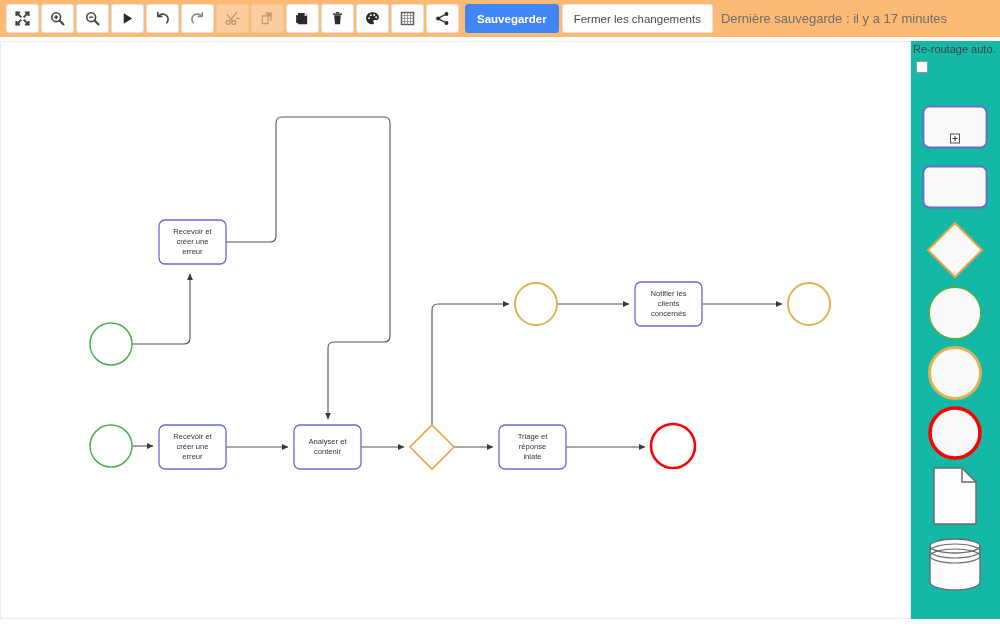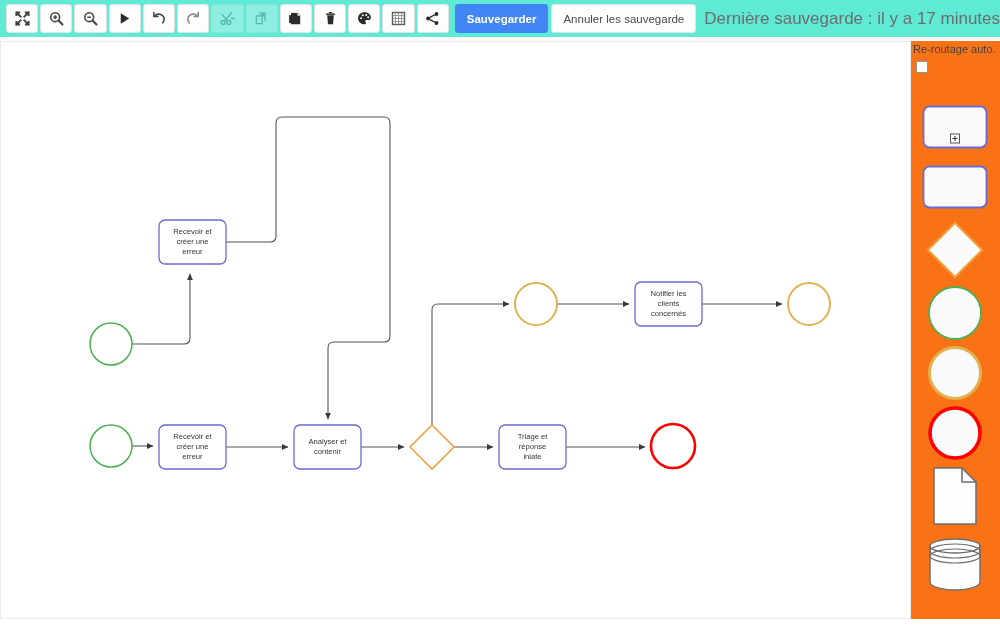--- a/index.html
+++ b/index.html
@@ -7,21 +7,21 @@
     width:1000px;height:643px;
     background:#ffffff;
     font-family:"Liberation Sans", sans-serif;
     overflow:hidden;
     position:relative;
   }
 
   
   #toolbar{
     position:absolute;left:0;top:0;width:1000px;height:37px;
-    background:#5eead4;
+    background:#fdba74;
     display:flex;align-items:center;
     padding-left:6px;
     box-sizing:border-box;
   }
   .tb-btn{
     width:33px;height:29px;
     margin-right:2px;
     background:#fdfdfd;
     border:1px solid #e2e2e2;
     border-radius:3px;
@@ -46,21 +46,21 @@
     cursor:pointer;
     box-sizing:border-box;
   }
   .tb-text-btn.primary{
     background:#4285f4;
     border-color:#4285f4;
     color:#ffffff;
     font-weight:bold;
   }
   .tb-status{
-    font-size:17px;color:#6d6d6d;
+    font-size:13px;color:#6d6d6d;
     margin-left:5px;white-space:nowrap;
   }
 
   
   #canvas-wrap{
     position:absolute;left:0;top:41px;
     width:984px;height:578px;
     background:#ffffff;
     border:1px solid #ececec;
     box-sizing:border-box;
@@ -74,21 +74,21 @@
     fill:#333333;
     text-anchor:middle;
   }
 
   
   #palette{
     position:absolute;left:910px;top:41px;
     width:90px;height:578px;
     border-left:1px solid #ececec;
     box-sizing:border-box;
-    background:#f97316;
+    background:#14b8a6;
   }
   #reroute-label{
     position:absolute;left:2px;top:2px;
     font-size:11px;color:#444444;white-space:nowrap;
   }
   #reroute-check{
     position:absolute;left:5px;top:20px;
     width:12px;height:12px;
     border:1px solid #949494;
     background:#fefefe;
@@ -214,21 +214,21 @@
       <circle cx="12.2" cy="3.2" r="2.1" fill="#2b2b2b"></circle>
       <circle cx="12.2" cy="12.8" r="2.1" fill="#2b2b2b"></circle>
       <circle cx="3.4" cy="8" r="2.2" fill="#2b2b2b"></circle>
       <path d="M5.2 6.9 L10.5 4.0 M5.2 9.1 L10.5 12.0" stroke="#2b2b2b" stroke-width="1.5"></path>
     </svg>
   </div>
 
   <div class="tb-sep"></div>
 
   <div class="tb-text-btn primary">Sauvegarder</div>
-  <div class="tb-text-btn">Annuler les sauvegarde</div>
+  <div class="tb-text-btn">Fermer les changements</div>
   <div class="tb-status">Dernière sauvegarde : il y a 17 minutes</div>
 </div>
 
 <div id="canvas-wrap">
   <svg id="canvas-svg" width="906" height="576" viewBox="0 0 906 576">
     <defs>
       <marker id="arrow" markerWidth="7" markerHeight="7" refX="6.2" refY="3" orient="auto" markerUnits="userSpaceOnUse">
         <path d="M0,0 L6.6,3 L0,6 z" fill="#3a3a3a"></path>
       </marker>
     </defs>

